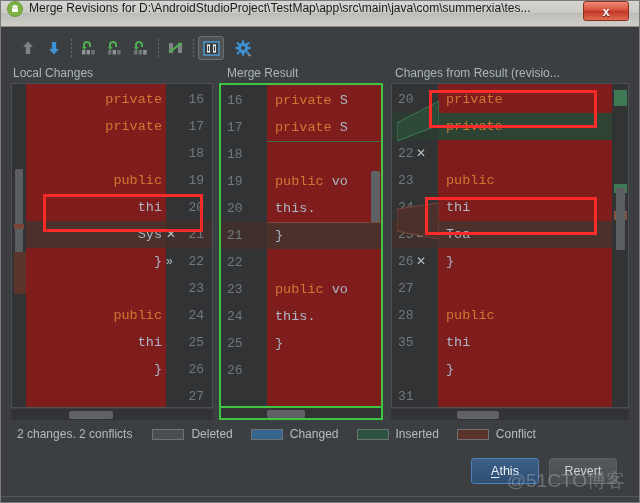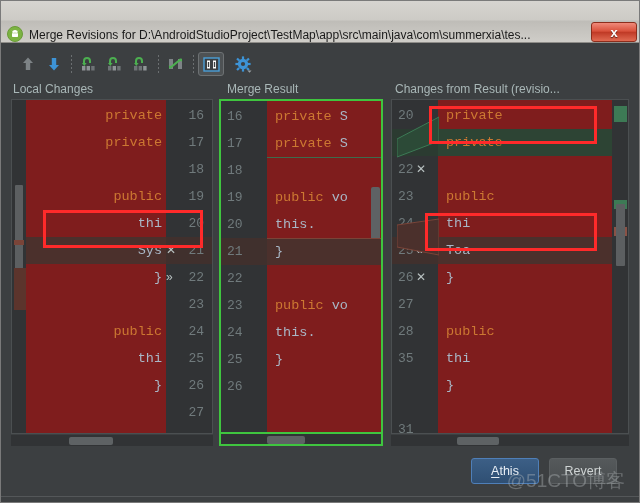--- a/index.html
+++ b/index.html
@@ -15,25 +15,25 @@
   #window {
     position:relative;
     width:640px; height:503px;
     background:#3c3f41;
     border:1px solid #7a7a7a;
     display:flex; flex-direction:column;
   }
 
   
   .titlebar {
-    height:42px;
+    height:26px;
     background:linear-gradient(to bottom,#d6d4d0 0%,#cdcbc6 45%,#bfbdb8 50%,#cfcdc8 100%);
     border-bottom:1px solid #8e8c88;
-    display:flex; align-items:flex-end;
-    padding:0 0 0 6px;
+    display:flex; align-items:flex-start;
+    padding:0 8px 0 6px;
     position:relative;
     flex:0 0 auto;
   }
   .app-icon {
     width:16px; height:16px; border-radius:50%;
     background:#7cb342;
     display:flex;align-items:center;justify-content:center;
     margin-right:6px;
     flex:0 0 auto;
     border:1px solid #6a9c38;
@@ -573,21 +573,21 @@
               </div>
               <div class="row" style="top: 218px;">
                 <span class="ln">28</span>
               </div>
               <div class="row" style="top: 245px;">
                 <span class="ln">35</span>
               </div>
               <div class="row" style="top: 272px; margin-left: 44px;">
                 <span class="ln">30</span>
               </div>
-              <div class="row" style="top: 316px; text-decoration: underline;">
+              <div class="row" style="top: 299px; text-decoration: underline;">
                 <span class="ln">31</span>
               </div>
             </div>
           <div class="code" id="code-right">
               <div class="row" style="top: 2px;">
                 <span class="src"><span class="kw">private</span><span class="pl"></span></span>
               </div>
               <div class="row" style="top: 29px; background: rgb(45, 68, 52);">
                 <span class="src"><span class="kw">private</span><span class="pl"></span></span>
               </div>
@@ -637,20 +637,39 @@
       <svg class="connector" style="left:396px;top:20px;width:42px;height:330px;">
         <path d="M0 40 L42 18 L42 42 L0 58 Z" fill="#2c4a37" stroke="#3c7a55" stroke-width="1"></path>
         <path d="M0 126 L42 120 L42 156 L0 148 Z" fill="#4b302c" stroke="#7a4438" stroke-width="1"></path>
       </svg>
 
       <div class="redbox" style="left:42px;  top:131px; width:160px; height:38px;"></div>
       <div class="redbox" style="left:428px; top:27px;  width:168px; height:38px;"></div>
       <div class="redbox" style="left:424px; top:134px; width:172px; height:38px;"></div>
     </div>
 
+    <div class="legend">
+      <span class="stat">2 changes. 2 conflicts</span>
+      <span class="item">
+        <span class="sw" style="background:#4a4d4f;"></span>
+        <span>Deleted</span>
+      </span>
+      <span class="item">
+        <span class="sw" style="background:#36658f;"></span>
+        <span>Changed</span>
+      </span>
+      <span class="item">
+        <span class="sw" style="background:#2c5240;"></span>
+        <span>Inserted</span>
+      </span>
+      <span class="item">
+        <span class="sw" style="background:#5c342c;"></span>
+        <span>Conflict</span>
+      </span>
+    </div>
 
     <div class="btnbar">
       <div class="btn default">
         <u>A</u>
           <span>this</span>
       </div>
       <div class="btn">Revert</div>
       <span class="watermark">@51CTO博客</span>
     </div>
     <div class="bottom-edge"></div>

